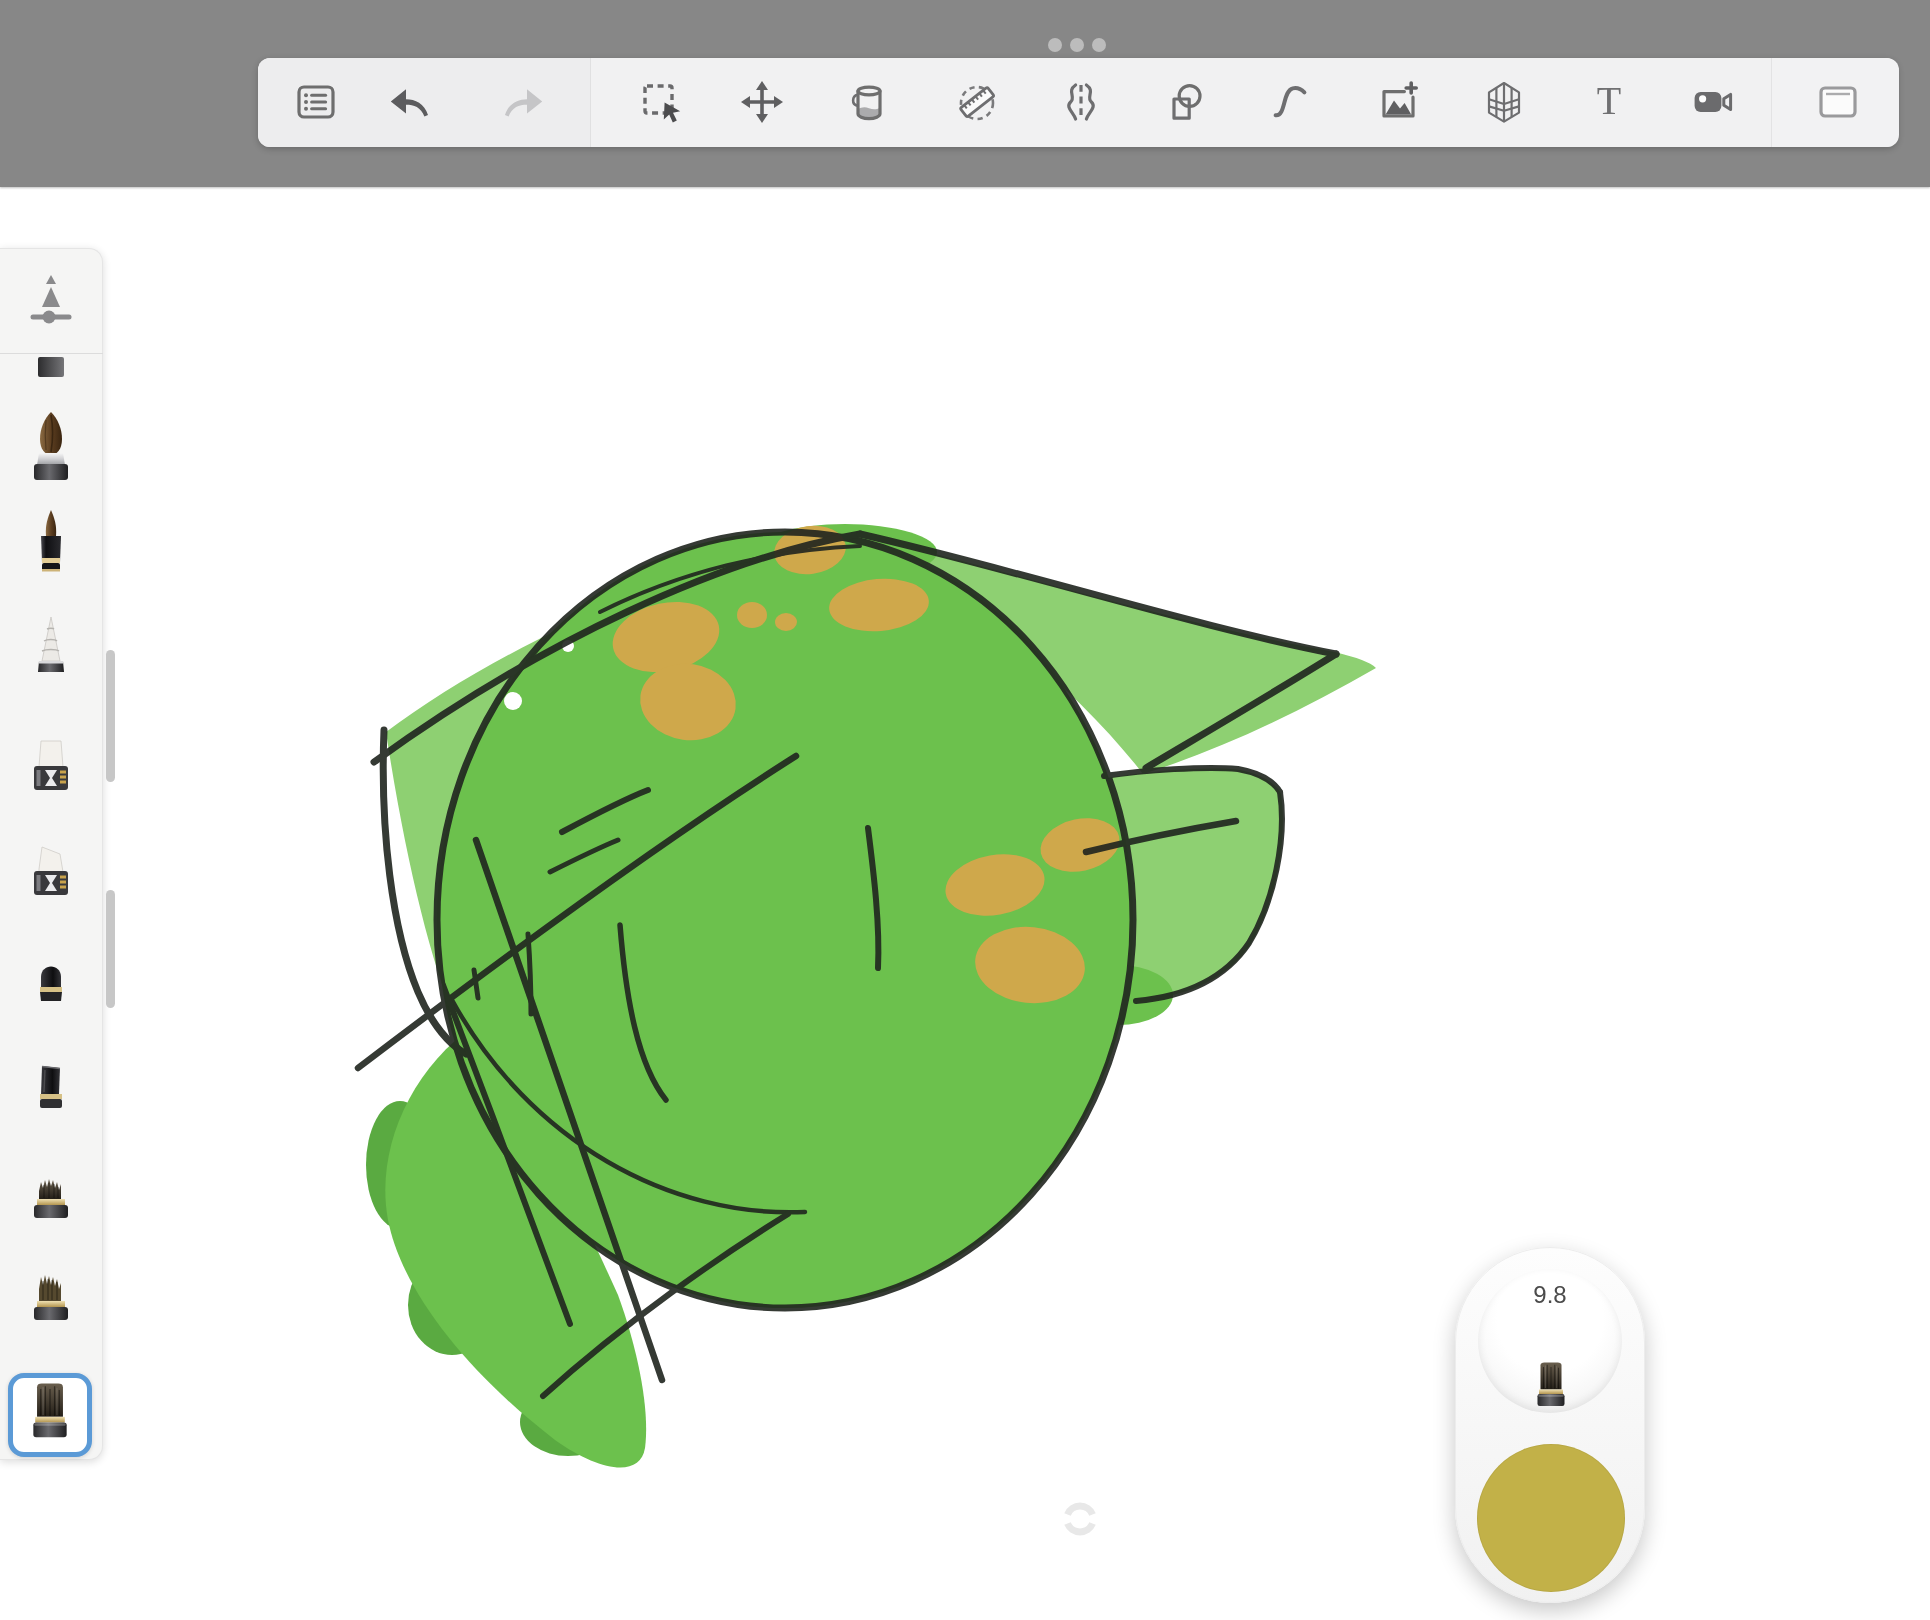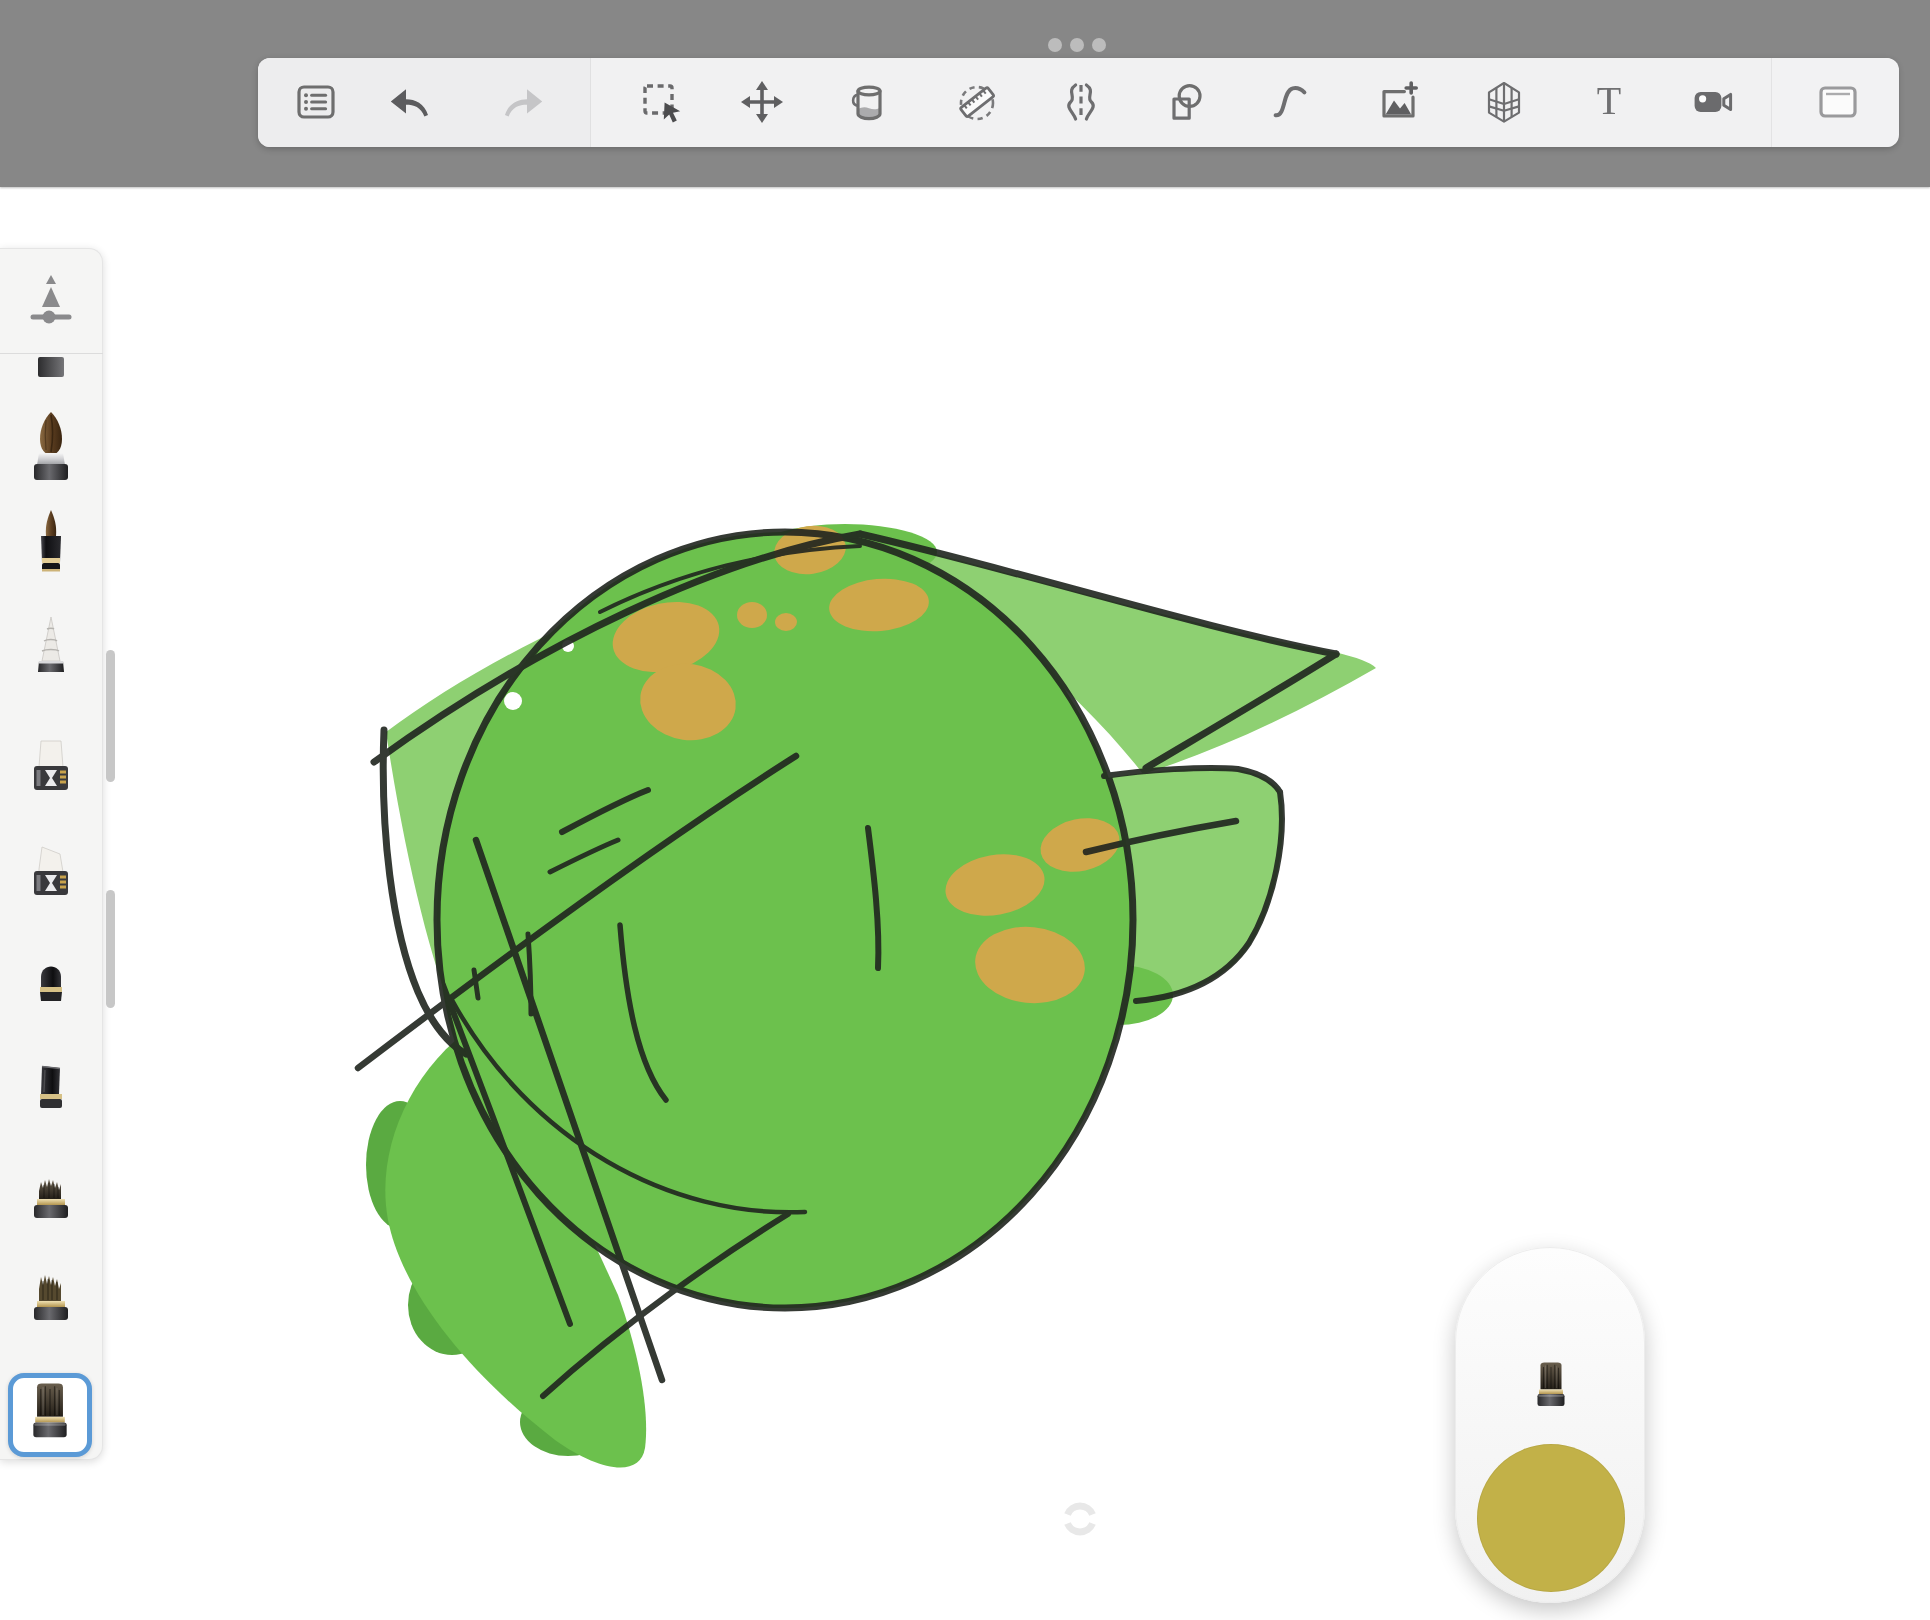--- a/index.html
+++ b/index.html
@@ -466,17 +466,20 @@
 </svg>
 
 <svg class="abs loader" viewBox="0 0 36 36">
   <g stroke="var(--loader-gray)" stroke-width="7" fill="none">
     <path d="M 5.5 13.5 A 13.5 13.5 0 0 1 30.5 13.5"></path>
     <path d="M 30.5 22.5 A 13.5 13.5 0 0 1 5.5 22.5"></path>
   </g>
 </svg>
 
 <div class="abs pill">
+  <div class="abs pill-circle">
+    <div class="abs pill-size">9.8</div>
+  </div>
   <svg class="abs pill-brush" viewBox="0 0 64 80">
     <use href="#sym-flat-brush"></use>
   </svg>
   <div class="abs pill-swatch" style="background-color: rgb(194, 177, 72);"></div>
 </div>
 
 </body></html>

